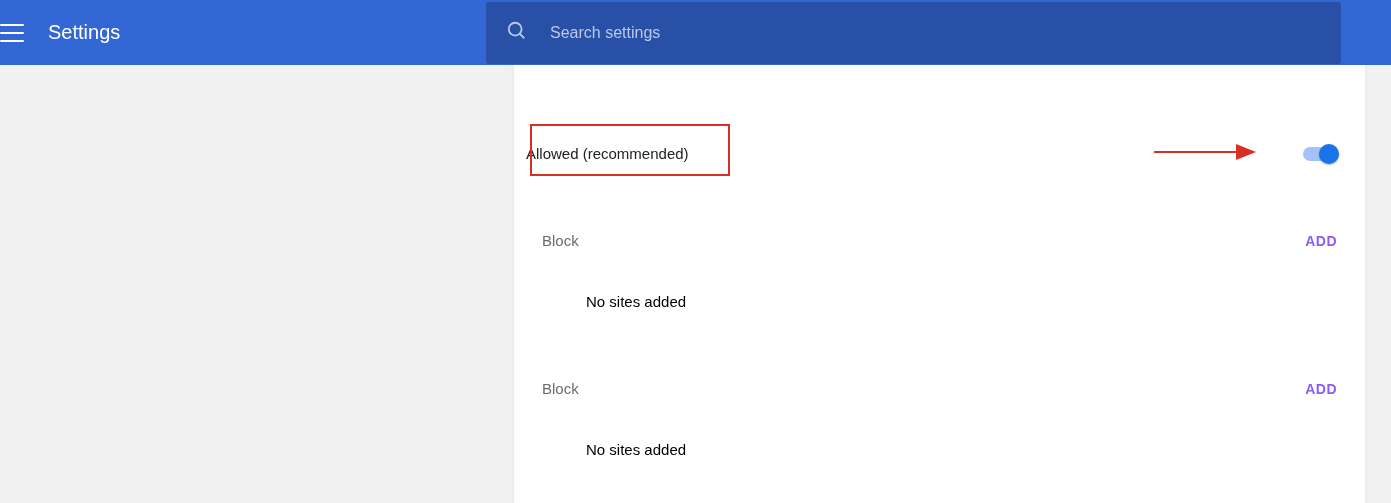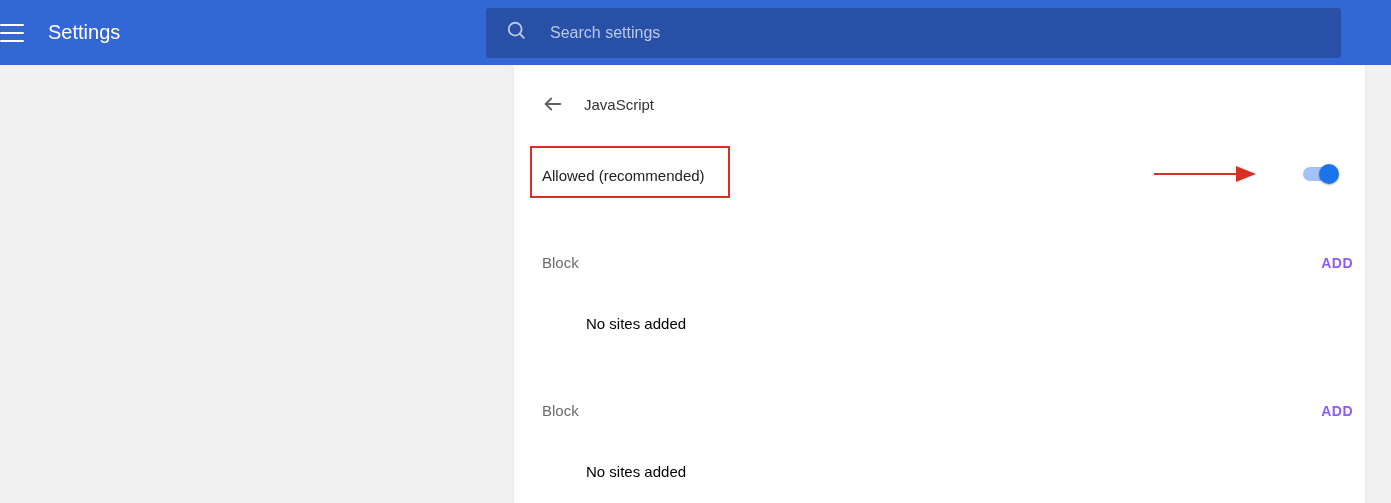--- a/index.html
+++ b/index.html
@@ -32,21 +32,21 @@
     }
     .header-title {
       color: #fff;
       font-size: 20px;
       margin-left: 24px;
       font-weight: 400;
     }
     .search-bar {
       margin-left: auto;
       background: #2850a7;
-      height: 50px;
+      height: 62px;
       width: 855px;
       border-radius: 3px;
       display: flex;
       align-items: center;
       padding-left: 20px;
       margin-right: 50px;
     }
     .search-icon svg { width: 22px; height: 22px; }
     .search-input {
       background: transparent;
@@ -80,21 +80,22 @@
     .back-arrow svg { width: 22px; height: 22px; }
     .panel-title {
       margin-left: 20px;
       font-size: 15px;
       color: #333;
       font-weight: 400;
     }
     .toggle-row {
       margin-top: 52px;
       display: flex;
-      padding-left: 28px;
+      align-items: center;
+      padding-left: 12px;
       padding-right: 28px;
       position: relative;
     }
     .highlight-box {
       border: 2px solid #d93025;
       position: absolute;
       left: 16px;
       top: -21px;
       width: 200px;
       height: 52px;
@@ -123,21 +124,21 @@
       right: -2px;
       top: -3px;
       width: 20px;
       height: 20px;
       background: #1a73e8;
       border-radius: 50%;
       box-shadow: 0 1px 2px rgba(0,0,0,0.3);
     }
     .section {
       padding-left: 28px;
-      padding-right: 12px;
+      padding-right: 28px;
     }
     .section-header {
       display: flex;
       align-items: center;
       justify-content: space-between;
       margin-top: 70px;
     }
     .section-title {
       font-size: 15px;
       color: #6b6b6b;
@@ -173,29 +174,20 @@
           <circle cx="10" cy="10" r="7"></circle>
           <line x1="20" y1="20" x2="15" y2="15"></line>
         </svg>
     </span>
     <input class="search-input" placeholder="Search settings" style="">
   </div>
 </div>
 
 <div class="content-outer">
   <div class="panel">
-    <div class="panel-header">
-      <span class="back-arrow">
-        <svg viewBox="0 0 24 24" fill="none" stroke="#5f6368" stroke-width="2" stroke-linecap="round" stroke-linejoin="round">
-            <line x1="20" y1="12" x2="4" y2="12"></line>
-            <polyline points="10 18 4 12 10 6"></polyline>
-          </svg>
-      </span>
-      <span class="panel-title">JavaScript</span>
-    </div>
 
     <div class="toggle-row">
       <div class="highlight-box"></div>
       <span class="toggle-label">Allowed (recommended)</span>
       <span class="arrow-annotation">
         <svg width="110" height="20">
             <defs>
               <marker id="ah" markerWidth="10" markerHeight="8" refX="9" refY="4" orient="auto">
                 <polygon points="0 0, 10 4, 0 8" fill="#d93025"></polygon>
               </marker>

